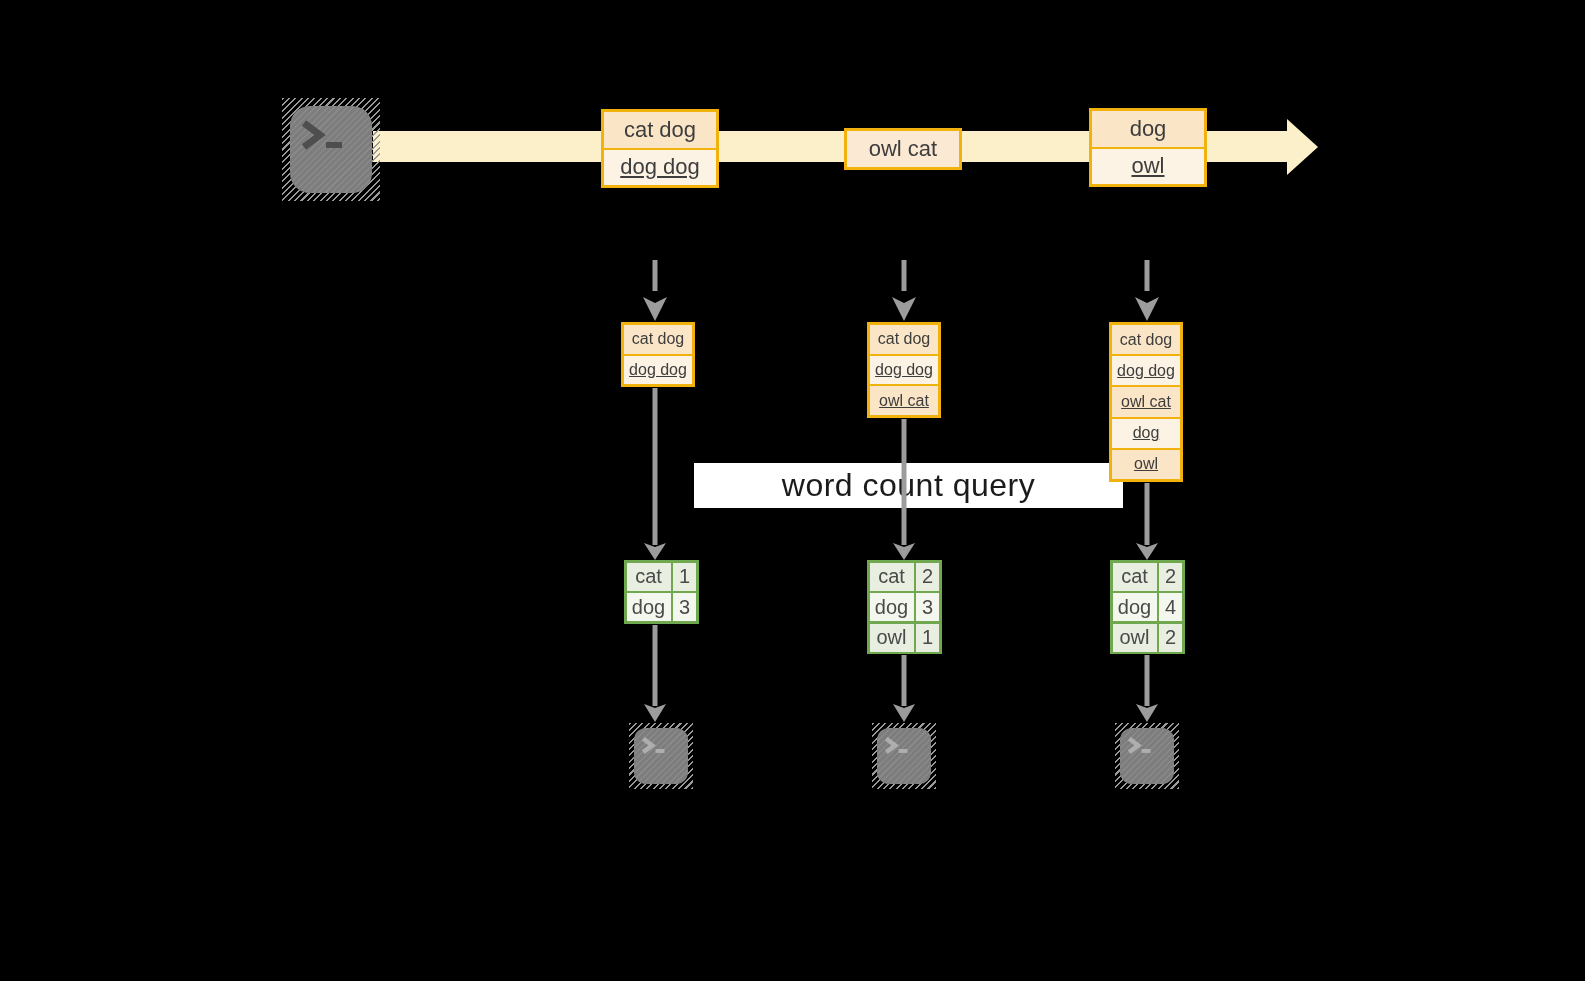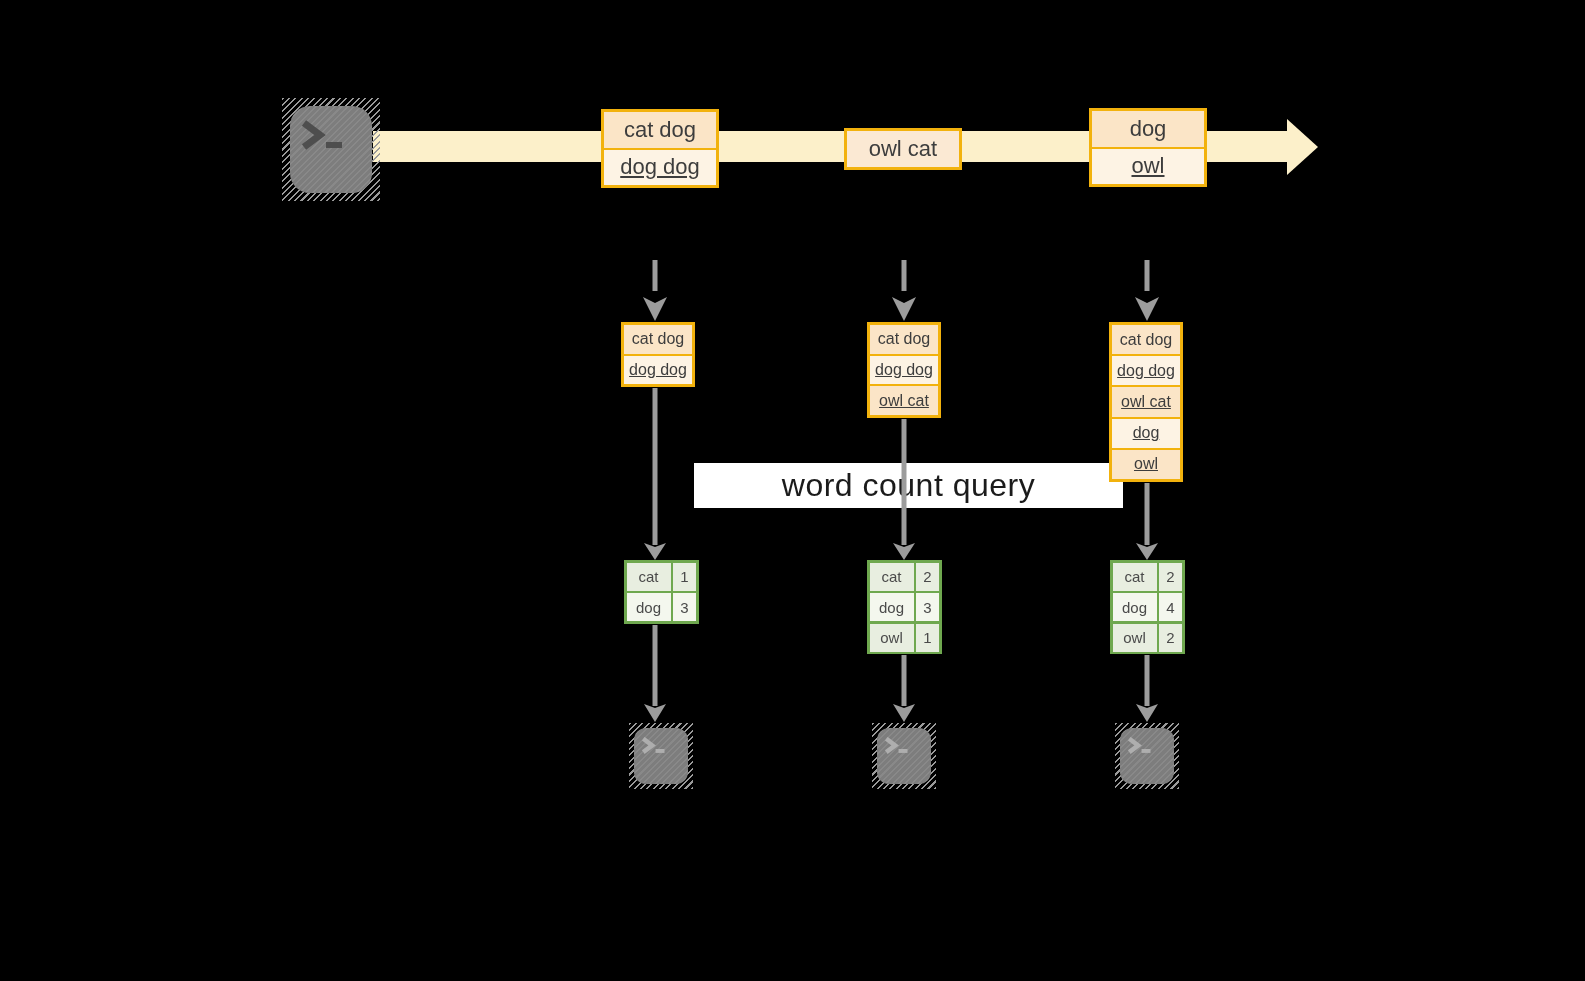--- a/index.html
+++ b/index.html
@@ -61,21 +61,21 @@
   }
   .querybox span { font-size:32px; color:#1b1b1b; letter-spacing:0.5px; }
   
   .ctable {
     position:absolute; z-index:3; background:#6fa84f;
     display:grid; grid-template-columns:44px 23px; grid-auto-rows:28px;
     gap:2.5px; padding:2.5px;
   }
   .ctable .tcell {
     display:flex; align-items:center; justify-content:center;
-    font-size:15px; color:#4a4a4a;
+    font-size:20px; color:#4a4a4a;
   }
   .ctable .tcell:nth-child(4n+1), .ctable .tcell:nth-child(4n+2) { background:#e8eee0; }
   .ctable .tcell:nth-child(4n+3), .ctable .tcell:nth-child(4n)   { background:#f4f7ee; }
   .tab-1 { left:624px; top:560px; }
   .tab-2 { left:867px; top:560px; }
   .tab-3 { left:1110px; top:560px; }
   
   .arrows { position:absolute; left:0; top:0; z-index:2; pointer-events:none; }
 </style>
 </head>

